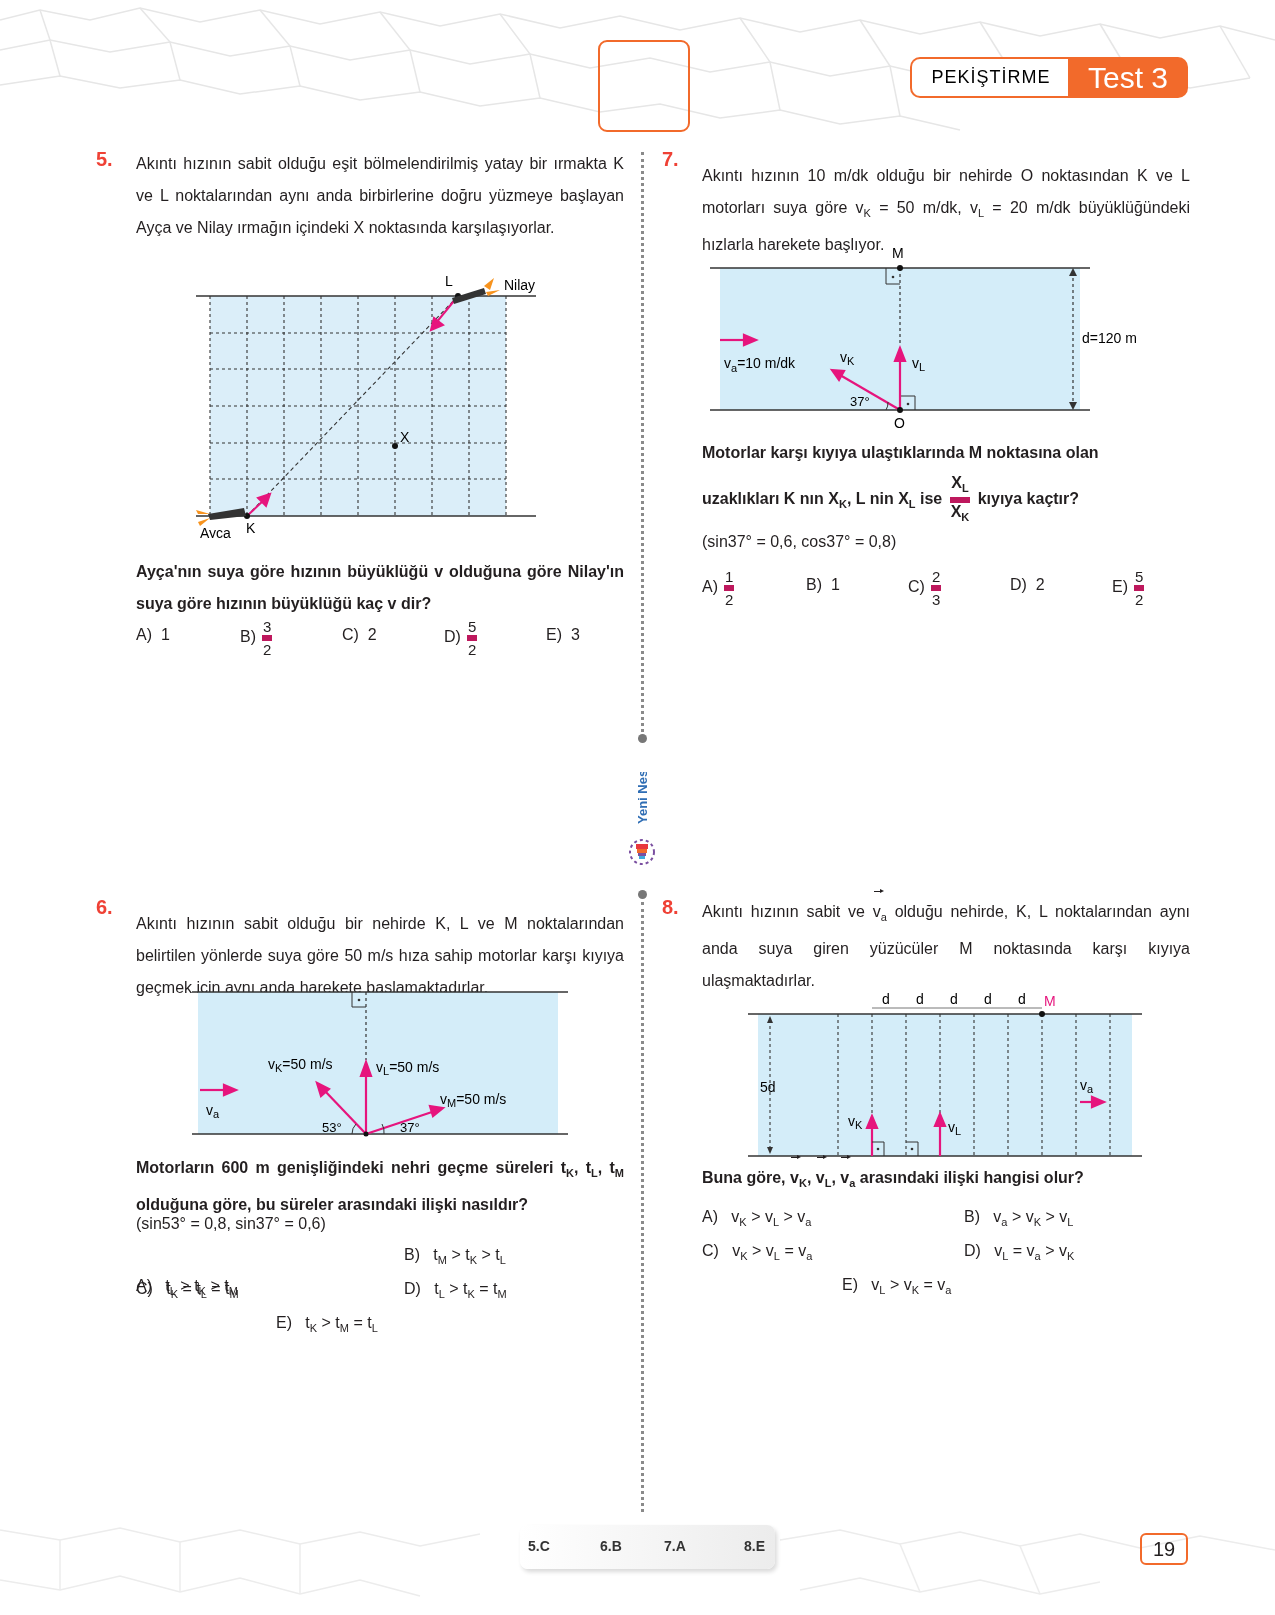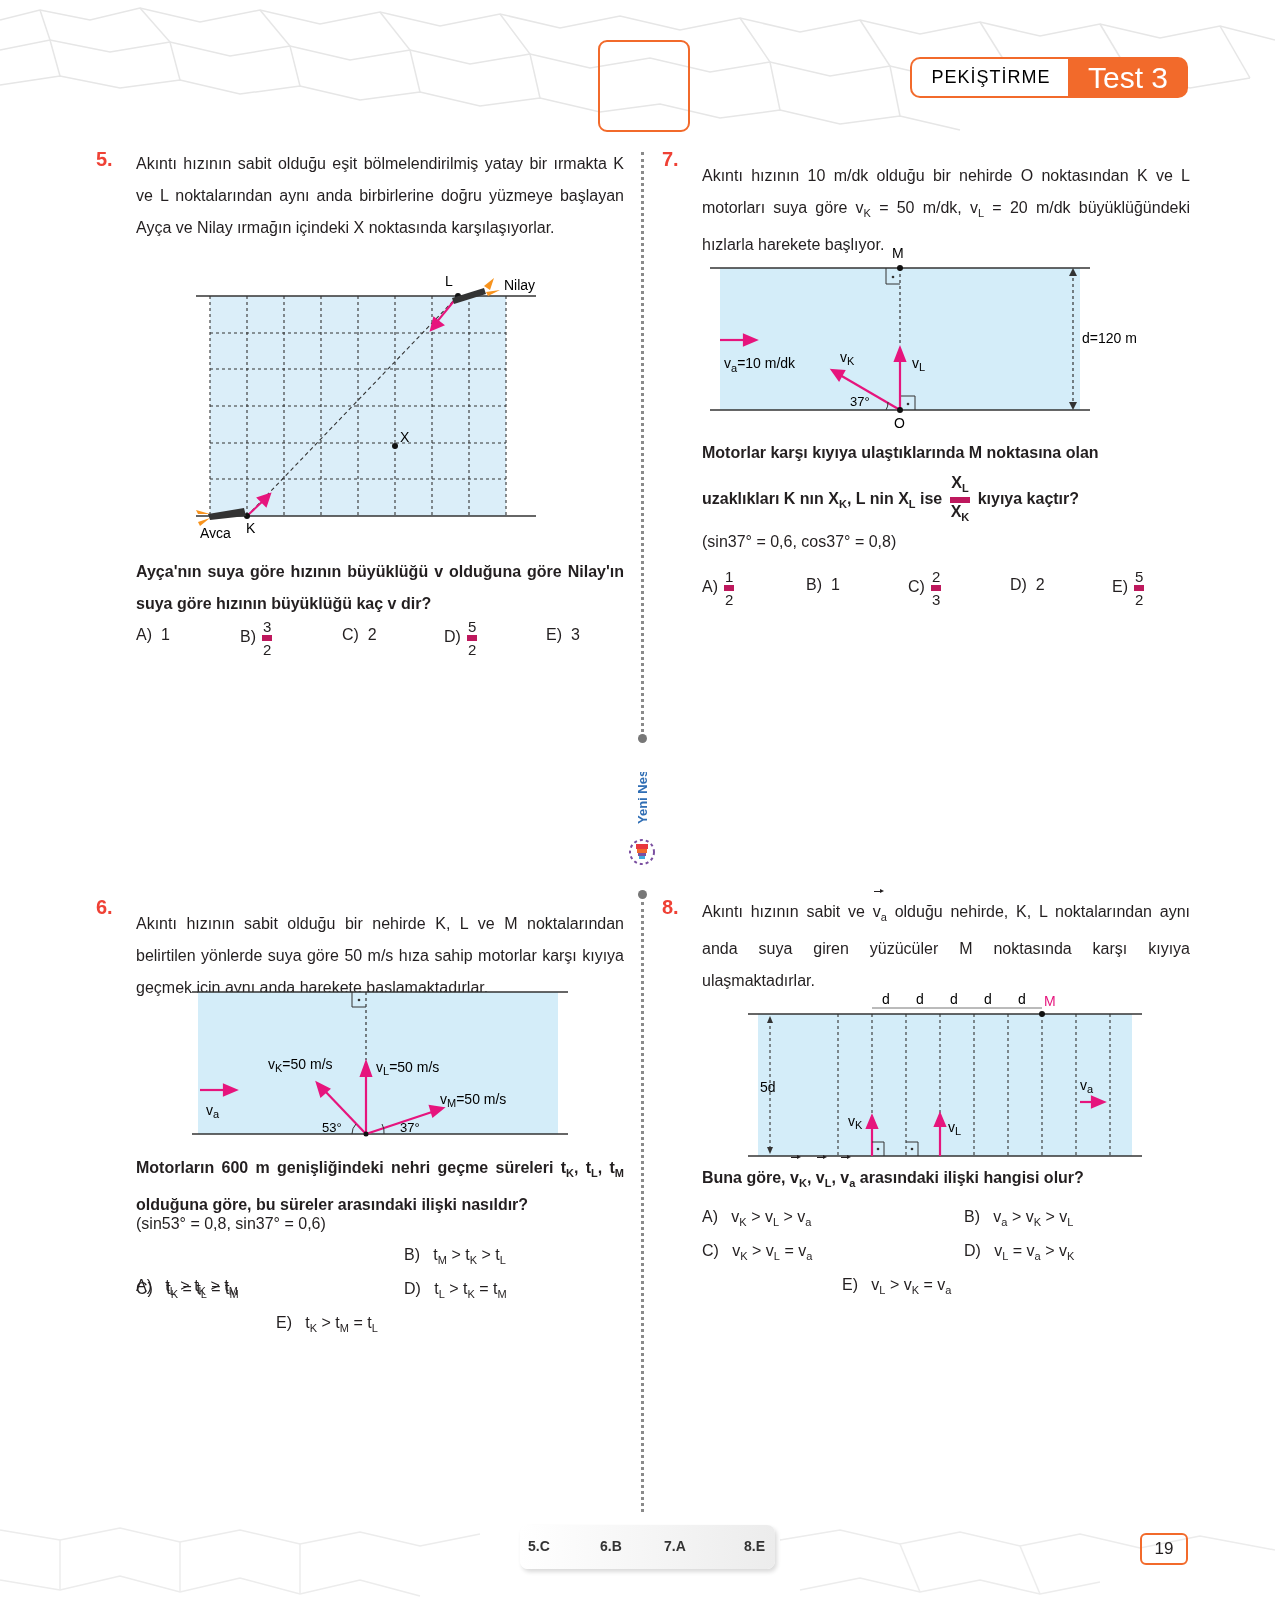--- a/index.html
+++ b/index.html
@@ -21,21 +21,21 @@
   .frac{display:inline-block;vertical-align:middle;text-align:center;font-size:15px;line-height:17px;margin-left:6px;}
   .frac .n{display:block;border-bottom:6px solid #be185d;padding:0 1px;}
   .frac .d{display:block;}
   sub{font-size:11px;vertical-align:-4px;}
   .vec{position:relative;display:inline-block;}
   .vec::before{content:"";position:absolute;left:1px;top:-5px;width:8px;border-top:1px solid #231f20;}
   .vec::after{content:"";position:absolute;left:7px;top:-7px;border-left:4px solid #231f20;border-top:2px solid transparent;border-bottom:2px solid transparent;}
   svg text{font-family:"Liberation Sans",sans-serif;}
   .footer-bar{position:absolute;left:520px;top:1525px;width:255px;height:44px;background:linear-gradient(90deg,#fff,#ececec);border-radius:8px;box-shadow:2px 3px 4px rgba(0,0,0,.15);z-index:2;}
   .ans{position:absolute;top:13px;font-size:14px;font-weight:bold;color:#333;}
-  .pagenum{position:absolute;left:1140px;top:1533px;width:48px;height:32px;border:2px solid #f26a2b;border-radius:6px;box-sizing:border-box;font-size:17px;display:flex;align-items:center;justify-content:center;z-index:2;}
+  .pagenum{position:absolute;left:1140px;top:1533px;width:48px;height:32px;border:2px solid #f26a2b;border-radius:6px;box-sizing:border-box;font-size:20px;display:flex;align-items:center;justify-content:center;z-index:2;}
   .brand{position:absolute;left:627px;top:772px;width:30px;height:120px;z-index:2;}
 </style>
 </head>
 <body>
 
 <svg class="hexbg" viewBox="0 0 1275 140">
   <g stroke="#e6e6e6" stroke-width="1.5" fill="none">
     <path d="M0 20 L40 10 L90 20 L140 8 L200 22 L260 10 L320 24 L380 12 L440 26 L500 14 L560 28 L620 16 L680 30 L740 18 L800 32 L860 20 L920 34 L980 22 L1040 36 L1100 24 L1160 38 L1220 26 L1275 40"></path>
     <path d="M0 50 L50 40 L110 52 L170 42 L230 56 L290 46 L350 60 L410 50 L470 64 L530 54 L590 68 L650 58 L710 72 L770 62 L830 76 L890 66 L950 80 L1010 70 L1070 84 L1130 74 L1190 88 L1250 78"></path>
     <path d="M0 85 L60 76 L120 88 L180 80 L240 94 L300 86 L360 100 L420 92 L480 106 L540 98 L600 112 L660 104 L720 118 L780 110 L840 124 L900 116 L960 130"></path>

